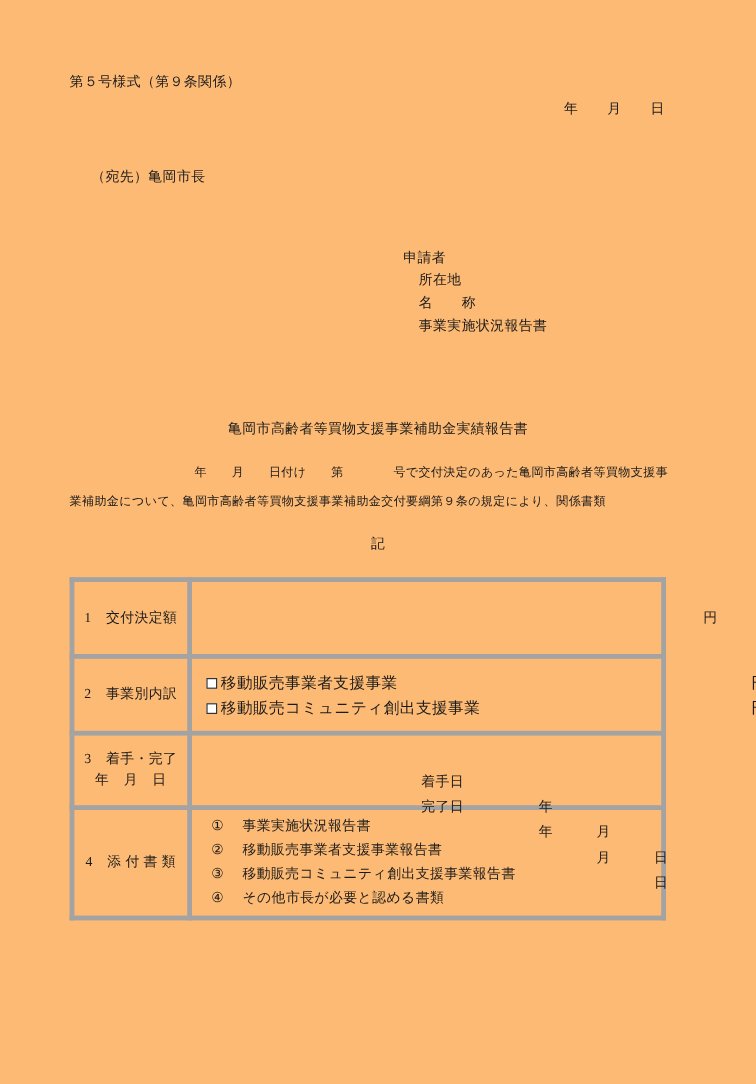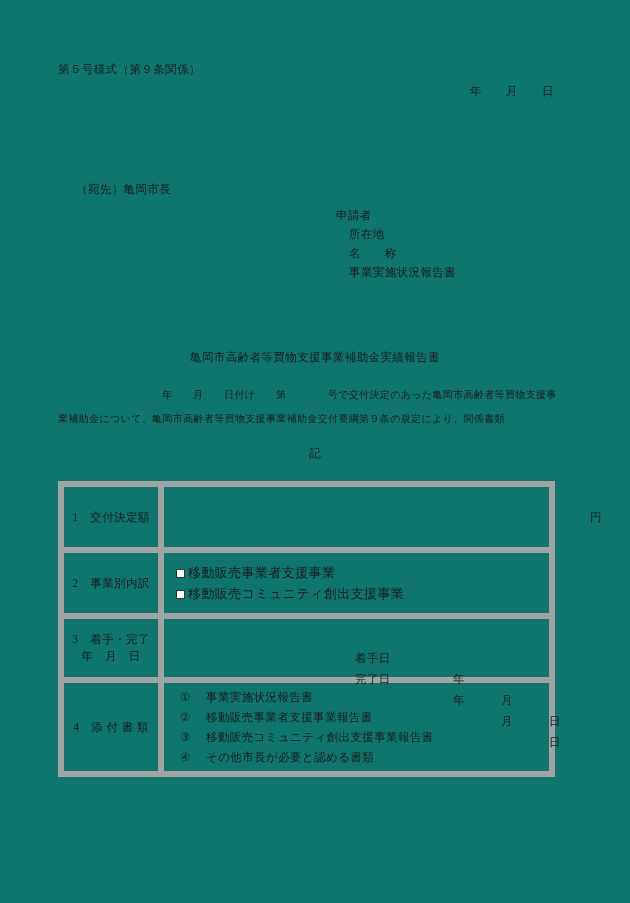--- a/index.html
+++ b/index.html
@@ -8,21 +8,21 @@
     background: #ffffff;
   }
   body {
     font-family: "Liberation Serif", "DejaVu Serif", serif;
     color: #1a1a1a;
   }
   .page {
     position: relative;
     width: 630px;
     height: 903px;
-    background: #0f766e;
+    background: #fdba74;
     overflow: hidden;
     text-decoration: underline;
   }
 
   
   .t {
     position: absolute;
     white-space: pre;
     font-size: 11.5px;
     line-height: 1.0;
@@ -37,21 +37,20 @@
   #header-date {
     left: 470px;
     top: 86px;
     letter-spacing: 0.5px;
   }
 
   
   #addressee {
     left: 76px;
     top: 143px;
-    margin-top: 41px;
   }
 
   
   .applicant-block {
     position: absolute;
     left: 298px;
     top: 206px;
     margin-left: 38px;
   }
   .applicant-block .row {
@@ -105,21 +104,21 @@
   
   .form-table {
     position: absolute;
     left: 58px;
     top: 481px;
     width: 497px;
     border-collapse: collapse;
     table-layout: fixed;
   }
   .form-table td {
-    border: 6px solid #a3a3a3;
+    border: 4px solid #a3a3a3;
     font-size: 11.5px;
     vertical-align: middle;
     padding: 0;
     letter-spacing: 0.4px;
   }
   .form-table td.label-cell {
     width: 94px;
     text-align: center;
     white-space: pre;
     line-height: 17px;

